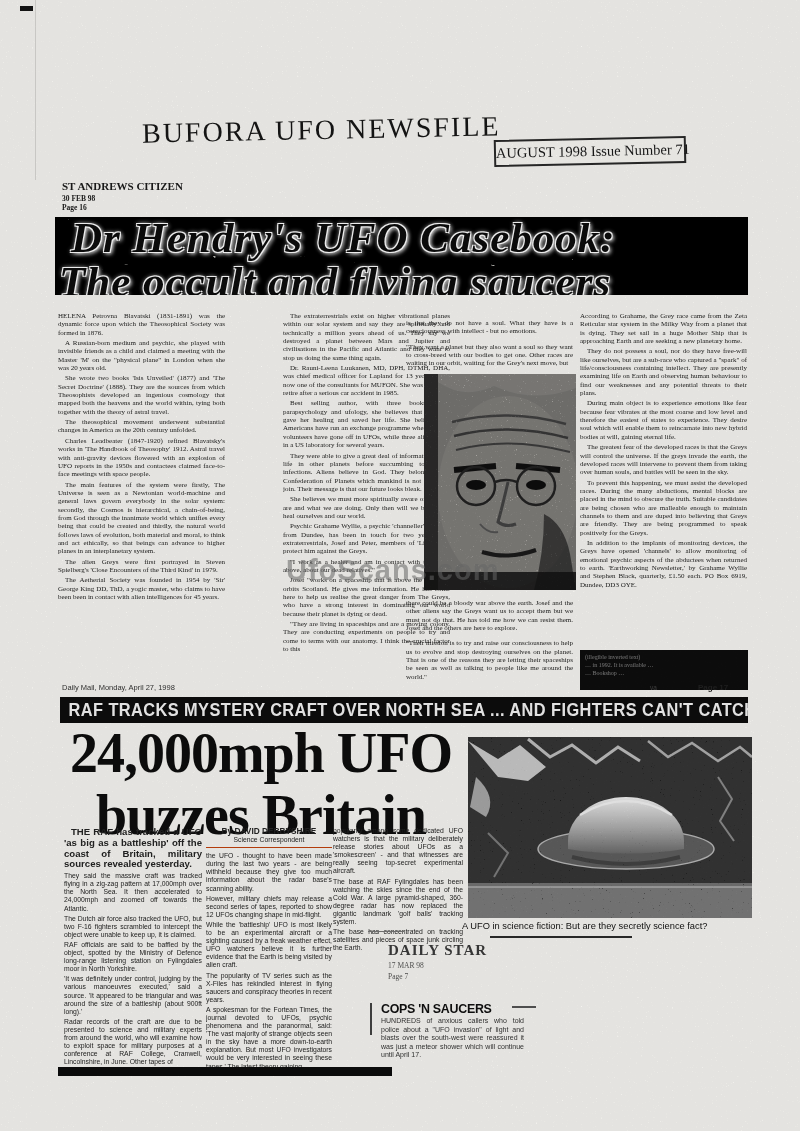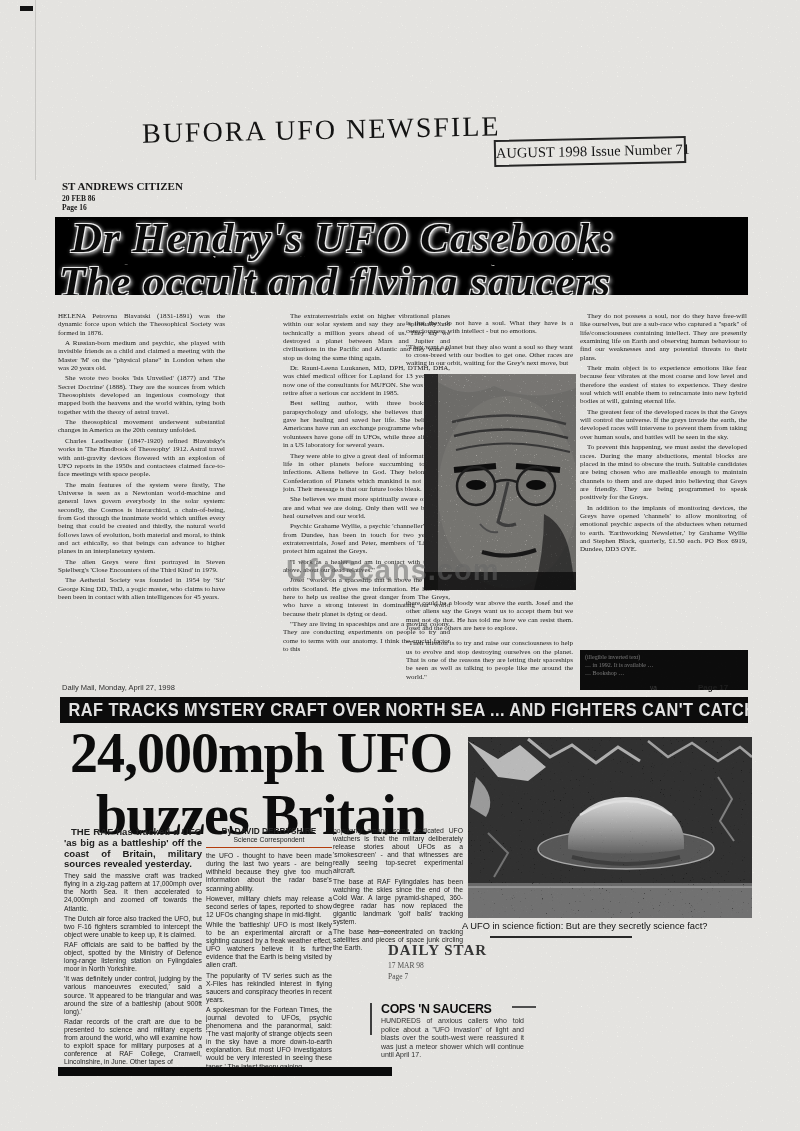--- a/index.html
+++ b/index.html
@@ -106,21 +106,21 @@
     </svg>
 
   <div class="abs corner-mark"></div>
   <div class="abs edge-line"></div>
 
   <div class="abs nl-title">BUFORA UFO NEWSFILE</div>
   <div class="abs issue-box">AUGUST 1998  Issue Number 71</div>
 
   <div class="abs src1">
     <div class="s1">ST ANDREWS CITIZEN</div>
-    <div class="s2">20 FEB 86</div>
+    <div class="s2">30 FEB 98</div>
     <div class="s3">Page 16</div>
   </div>
 
   <div class="abs band">
     <svg width="693" height="88">
         <rect width="693" height="88" filter="url(#mottle)"></rect>
       </svg>
     <div class="hl hl1">Dr Hendry's UFO Casebook:</div>
     <div class="hl hl2">The occult and flying saucers</div>
   </div>
@@ -175,22 +175,23 @@
       <rect width="152" height="216" filter="url(#grain)" opacity=".4"></rect>
     </svg>
   </div>
 
   <div class="col c1col3b">
     <p class="ni">there could be a bloody war above the earth. Josef and the other aliens say the Greys want us to accept them but we must not do that. He has told me how we can resist them. Josef and the others are here to explore.</p>
     <p>"Their mission is to try and raise our consciousness to help us to evolve and stop destroying ourselves on the planet. That is one of the reasons they are letting their spaceships be seen as well as talking to people like me around the world."</p>
   </div>
 
   <div class="col c1 c1col4">
+    <p class="ni">According to Grahame, the Grey race came from the Zeta Reticular star system in the Milky Way from a planet that is dying. They set sail in a huge Mother Ship that is approaching Earth and are seeking a new planetary home.</p>
     <p>They do not possess a soul, nor do they have free-will like ourselves, but are a sub-race who captured a "spark" of life/consciousness containing intellect. They are presently examining life on Earth and observing human behaviour to find our weaknesses and any potential threats to their plans.</p>
-    <p>Their main object is to experience emotions like fear because fear vibrates at the most coarse and low level and therefore the easiest of states to experience. They desire soul which will enable them to reincarnate into new hybrid bodies at will, gaining eternal life.</p>
+    <p>During main object is to experience emotions like fear because fear vibrates at the most coarse and low level and therefore the easiest of states to experience. They desire soul which will enable them to reincarnate into new hybrid bodies at will, gaining eternal life.</p>
     <p>The greatest fear of the developed races is that the Greys will control the universe. If the greys invade the earth, the developed races will intervene to prevent them from taking over human souls, and battles will be seen in the sky.</p>
     <p>To prevent this happening, we must assist the developed races. During the many abductions, mental blocks are placed in the mind to obscure the truth. Suitable candidates are being chosen who are malleable enough to maintain channels to them and are duped into believing that Greys are friendly. They are being programmed to speak positively for the Greys.</p>
     <p>In addition to the implants of monitoring devices, the Greys have opened 'channels' to allow monitoring of emotional psychic aspects of the abductees when returned to earth. 'Earthworking Newsletter,' by Grahame Wyllie and Stephen Black, quarterly, £1.50 each. PO Box 6919, Dundee, DD3 OYE.</p>
   </div>
 
   <div class="abs redacted">
     <div>(illegible inverted text)</div>
     <div>… in 1992. It is available …</div>
     <div>… Bookshop …</div>
   </div>

